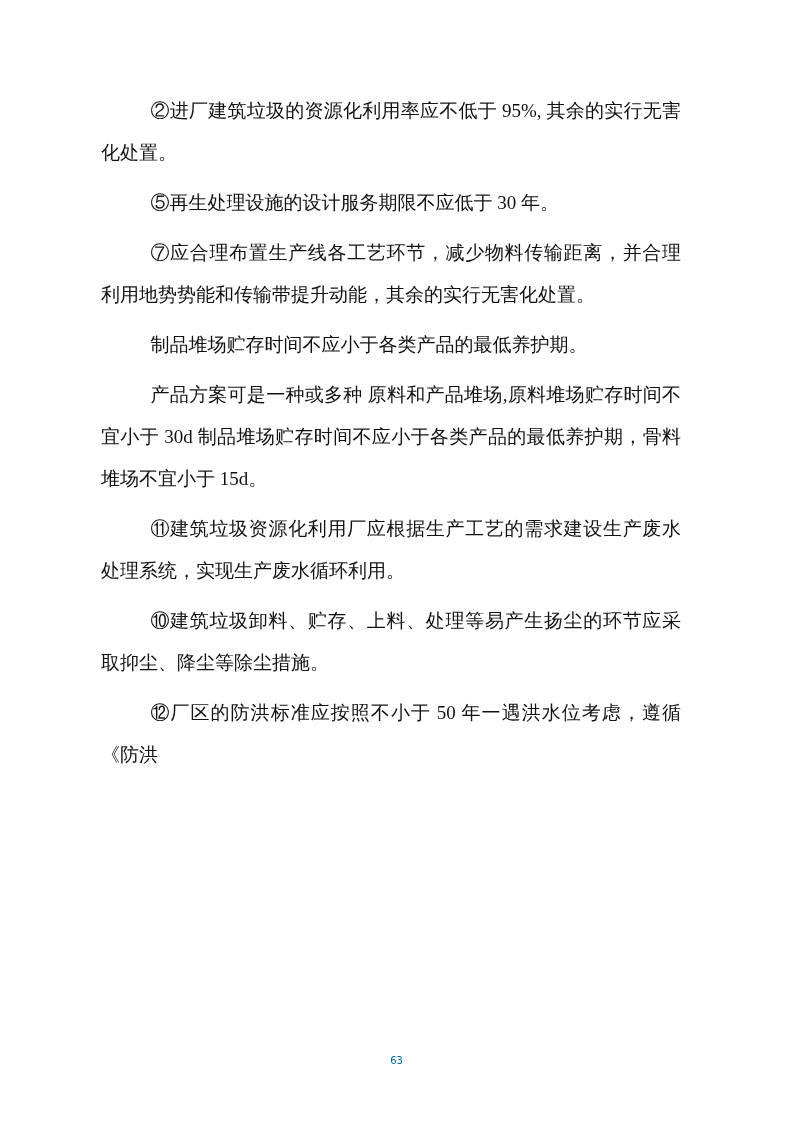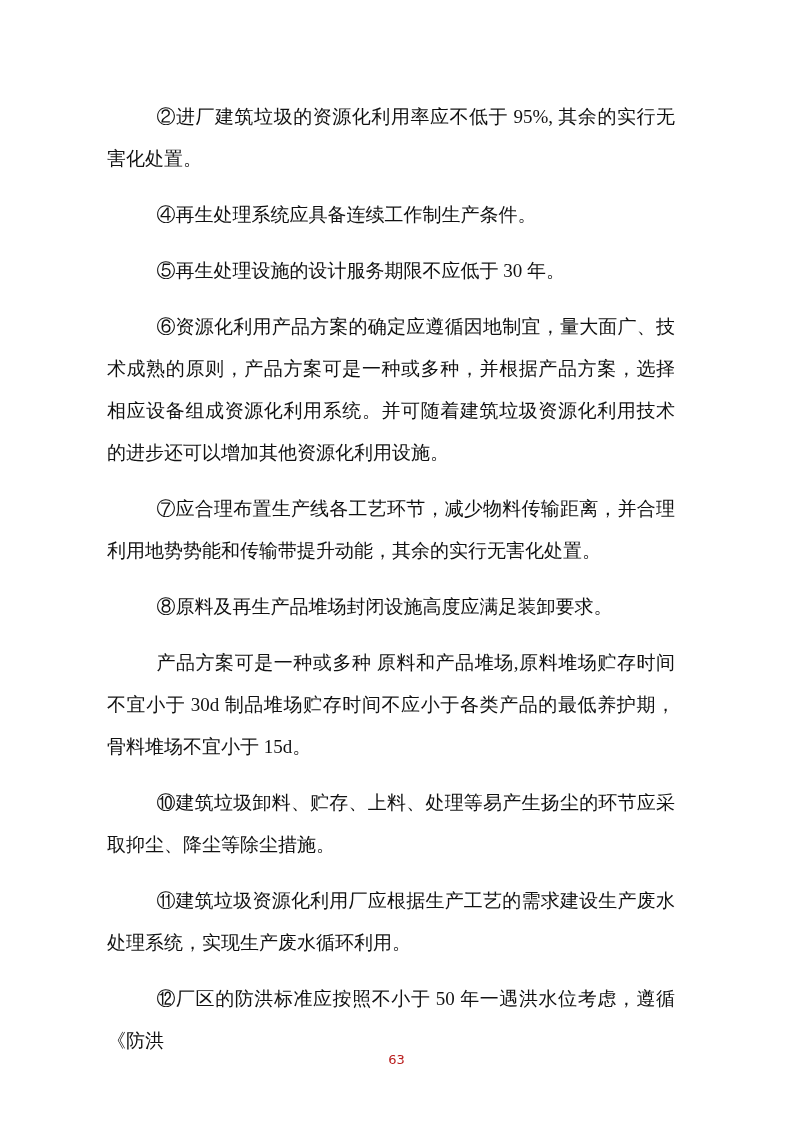--- a/index.html
+++ b/index.html
@@ -17,53 +17,51 @@
     font-family: "Liberation Serif", "DejaVu Serif", serif;
     color: #111111;
   }
   .content {
     position: absolute;
     top: 82px;
     left: 93px;
     width: 596px;
   }
   .para {
-    margin: 14px;
+    margin: 8px;
     font-size: 19px;
     line-height: 42px;
     text-align: justify;
     text-justify: inter-ideograph;
     text-indent: 2.6em;
     word-break: break-all;
   }
   .footer {
     position: absolute;
     top: 1050px;
     left: 0;
     width: 100%;
     text-align: center;
   }
   .page-number {
     font-family: "DejaVu Sans", "Liberation Sans", sans-serif;
-    font-size: 13px;
-    color: #b91c1c;
+    font-size: 10px;
+    color: #0369a1;
   }
 </style>
 </head>
 <body>
 
 <div class="page">
   <div class="content">
     <p class="para">②进厂建筑垃圾的资源化利用率应不低于 95%, 其余的实行无害化处置。</p>
-    <p class="para">④再生处理系统应具备连续工作制生产条件。</p>
     <p class="para">⑤再生处理设施的设计服务期限不应低于 30 年。</p>
-    <p class="para">⑥资源化利用产品方案的确定应遵循因地制宜，量大面广、技术成熟的原则，产品方案可是一种或多种，并根据产品方案，选择相应设备组成资源化利用系统。并可随着建筑垃圾资源化利用技术的进步还可以增加其他资源化利用设施。</p>
     <p class="para">⑦应合理布置生产线各工艺环节，减少物料传输距离，并合理利用地势势能和传输带提升动能，其余的实行无害化处置。</p>
-    <p class="para">⑧原料及再生产品堆场封闭设施高度应满足装卸要求。</p>
+    <p class="para">制品堆场贮存时间不应小于各类产品的最低养护期。</p>
     <p class="para">产品方案可是一种或多种 原料和产品堆场,原料堆场贮存时间不宜小于 30d 制品堆场贮存时间不应小于各类产品的最低养护期，骨料堆场不宜小于 15d。</p>
+    <p class="para">⑪建筑垃圾资源化利用厂应根据生产工艺的需求建设生产废水处理系统，实现生产废水循环利用。</p>
     <p class="para">⑩建筑垃圾卸料、贮存、上料、处理等易产生扬尘的环节应采取抑尘、降尘等除尘措施。</p>
-    <p class="para">⑪建筑垃圾资源化利用厂应根据生产工艺的需求建设生产废水处理系统，实现生产废水循环利用。</p>
     <p class="para">⑫厂区的防洪标准应按照不小于 50 年一遇洪水位考虑，遵循《防洪</p>
   </div>
   <div class="footer">
     <span class="page-number">63</span>
   </div>
 </div>
 
 </body></html>

